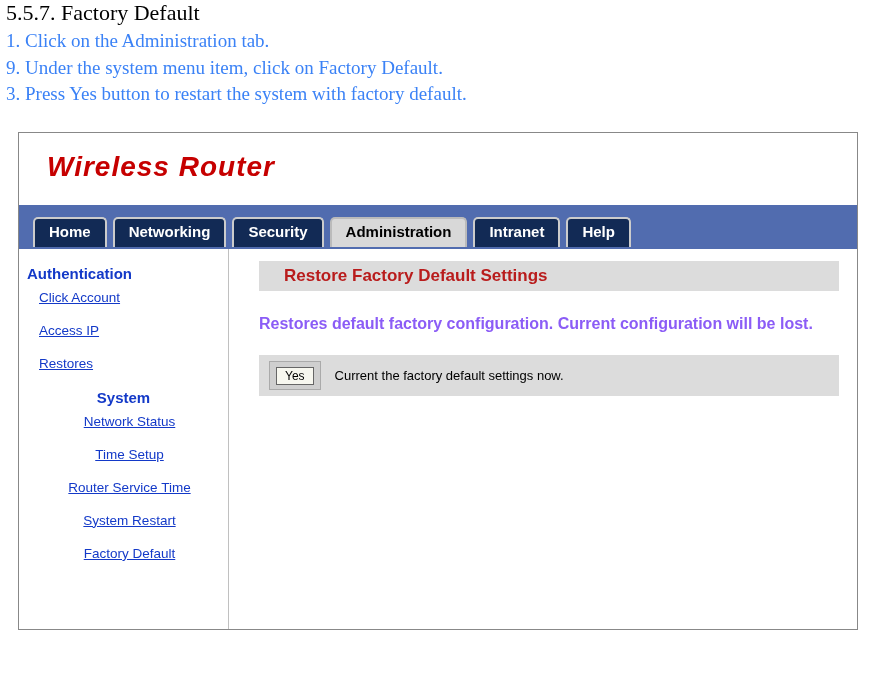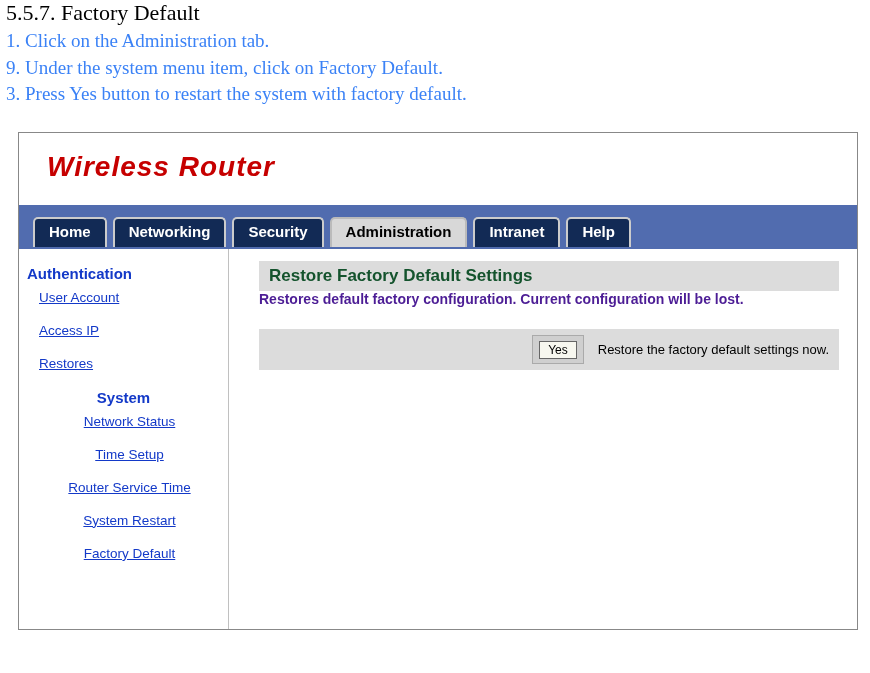--- a/index.html
+++ b/index.html
@@ -89,39 +89,38 @@
       cursor: pointer;
       font-size: 13.5px;
     }
     .side-group + .side-group { margin-top: 18px; text-align: center; }
     .main-panel {
       flex: 1;
       padding: 12px 18px 12px 30px;
     }
     .panel-title-bar {
       background: #dcdcdc;
-      color: #14532d;
+      color: #b91c1c;
       font-weight: bold;
       font-size: 17px;
-      padding: 5px 10px;
-      margin-bottom: 0;
+      padding: 5px 25px;
+      margin-bottom: 24px;
     }
     .panel-desc {
       font-weight: bold;
-      font-size: 14px;
-      color: #4c1d95;
+      font-size: 16px;
+      color: #8b5cf6;
       margin-bottom: 22px;
     }
     .action-row {
       background: #dcdcdc;
       display: flex;
       align-items: center;
       gap: 14px;
       padding: 6px 10px 6px 10px;
-      justify-content: flex-end;
     }
     .yes-button-wrap {
       background: #cfcfcf;
       padding: 4px 6px;
       border: 1px solid #aaa;
     }
     .yes-button {
       background: #f7f7ef;
       border: 1px solid #666;
       font-size: 12px;
@@ -155,38 +154,38 @@
     <div class="tab">Security</div>
     <div class="tab active">Administration</div>
     <div class="tab">Intranet</div>
     <div class="tab">Help</div>
   </div>
 
   <div class="content-area">
     <div class="sidebar">
       <div class="side-group">
         <div class="side-group-title">Authentication</div>
-        <a class="side-item">User Account</a>
+        <a class="side-item">Click Account</a>
         <a class="side-item">Access IP</a>
         <a class="side-item">Restores</a>
       </div>
       <div class="side-group">
         <div class="side-group-title">System</div>
         <a class="side-item">Network Status</a>
         <a class="side-item">Time Setup</a>
         <a class="side-item">Router Service Time</a>
         <a class="side-item">System Restart</a>
         <a class="side-item">Factory Default</a>
       </div>
     </div>
 
     <div class="main-panel">
       <div class="panel-title-bar">Restore Factory Default Settings</div>
       <div class="panel-desc">Restores default factory configuration. Current configuration will be lost.</div>
       <div class="action-row">
         <span class="yes-button-wrap">
           <button class="yes-button">Yes</button>
         </span>
-        <span class="action-text">Restore the factory default settings now.</span>
+        <span class="action-text">Current the factory default settings now.</span>
       </div>
     </div>
   </div>
 </div>
 
 </body></html>

